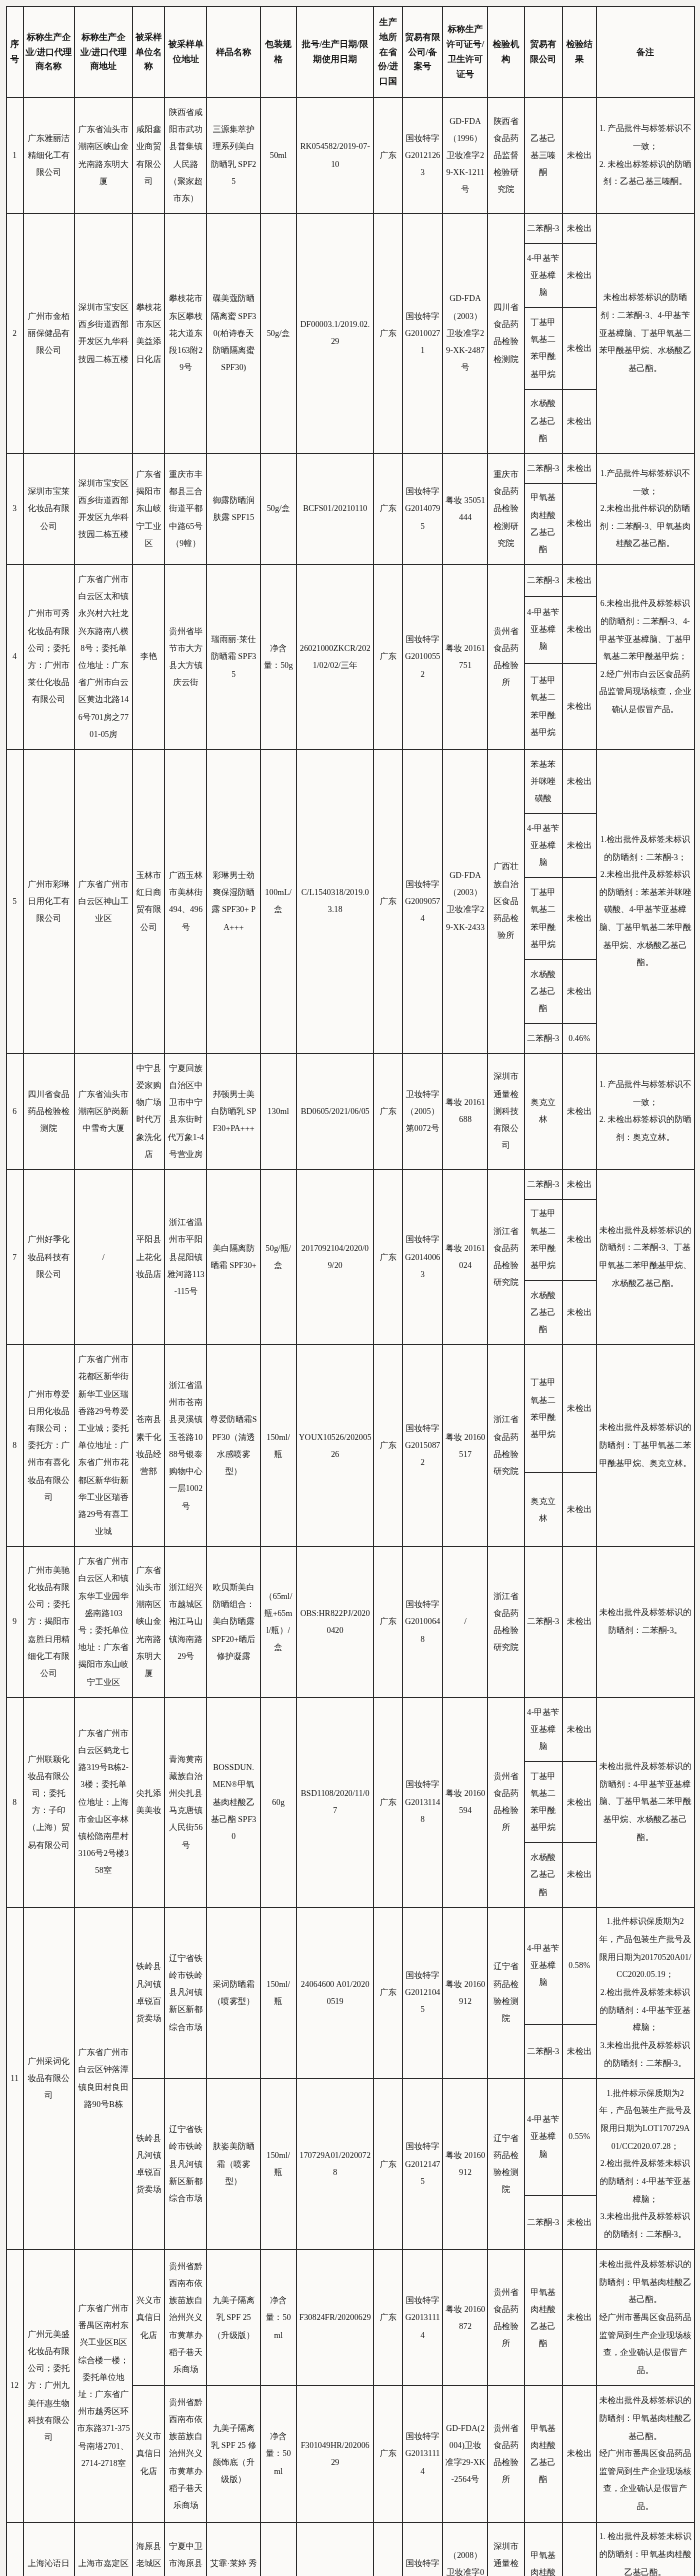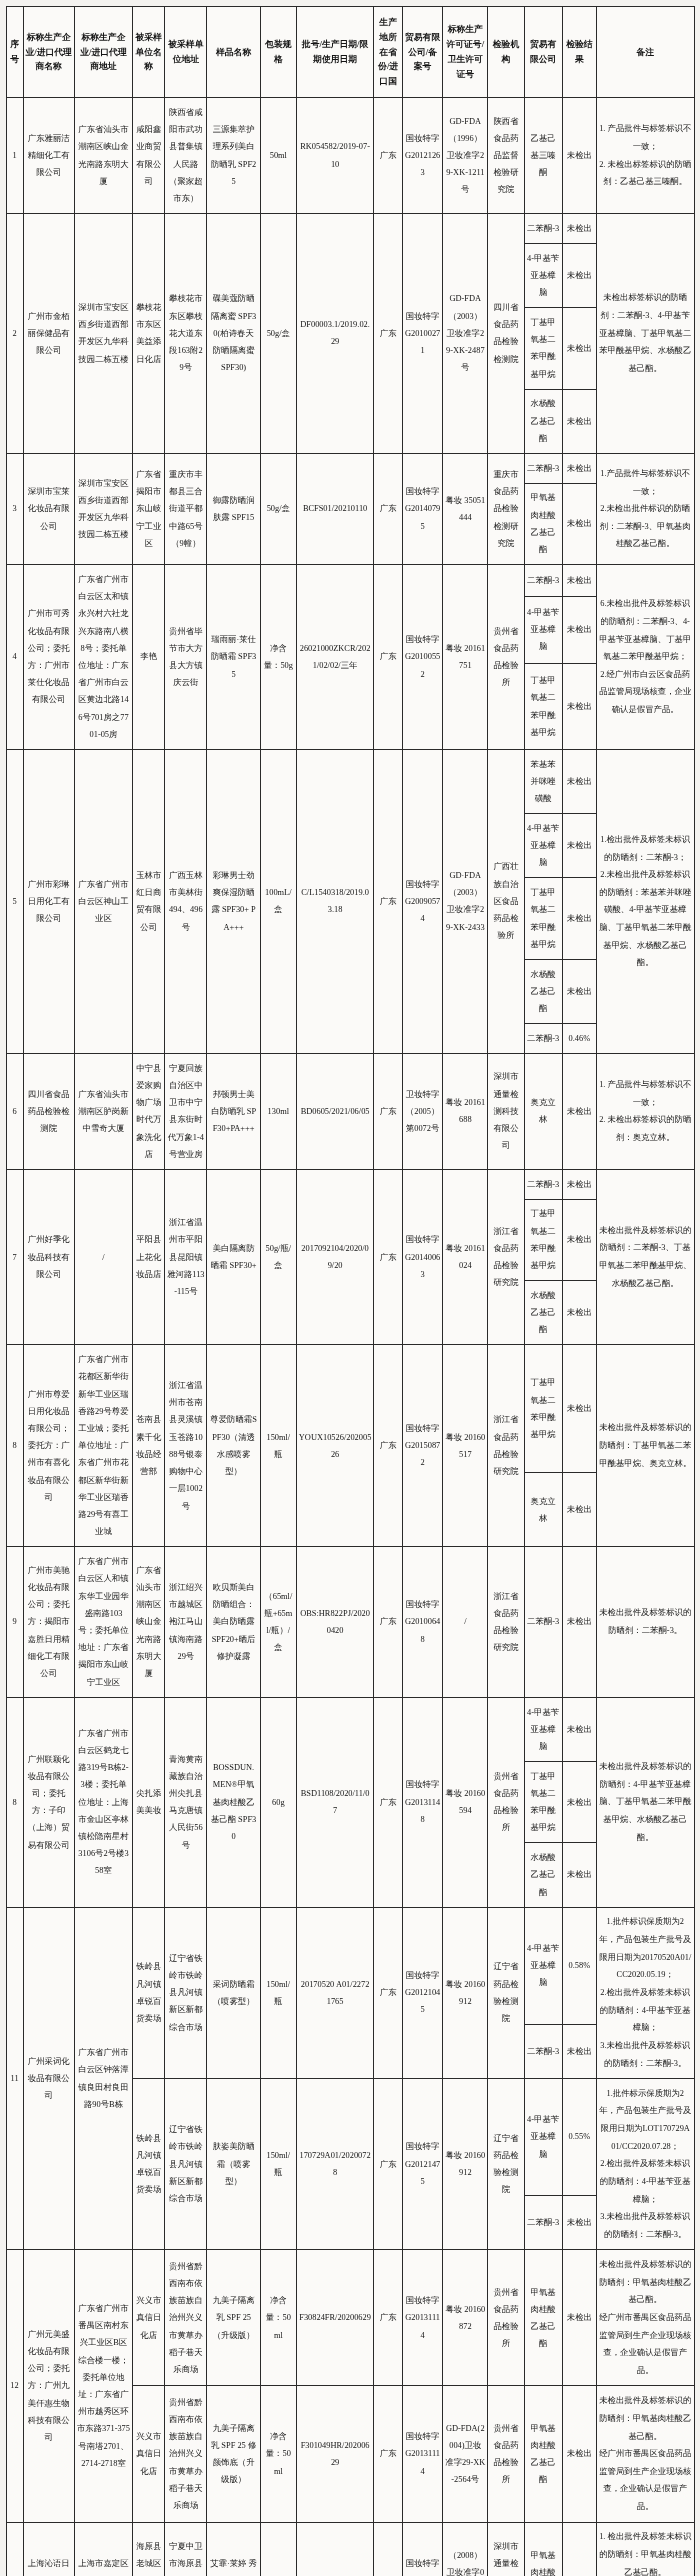--- a/index.html
+++ b/index.html
@@ -317,21 +317,21 @@
           <td>未检出</td>
         </tr>
         <tr>
           <td rowspan="4">11</td>
           <td rowspan="4">广州采词化妆品有限公司</td>
           <td rowspan="4">广东省广州市白云区钟落潭镇良田村良田路90号B栋</td>
           <td rowspan="2">铁岭县凡河镇卓锐百货卖场</td>
           <td rowspan="2">辽宁省铁岭市铁岭县凡河镇新区新都综合市场</td>
           <td rowspan="2">采词防晒霜（喷雾型）</td>
           <td rowspan="2">150ml/瓶</td>
-          <td rowspan="2">20170520 A01/22721765</td>
+          <td rowspan="2">24064600 A01/20200519</td>
           <td rowspan="2">广东</td>
           <td rowspan="2">国妆特字G20121045</td>
           <td rowspan="2">粤妆 20160912</td>
           <td rowspan="2">辽宁省药品检验检测院</td>
           <td>4-甲基苄亚基樟脑</td>
           <td>0.58%</td>
           <td rowspan="2" class="remark">1.批件标识保质期为2年，产品包装生产批号及限用日期为20170520A01/CC2020.05.19；
 2.检出批件及标签未标识的防晒剂：4-甲基苄亚基樟脑；
 3.未检出批件及标签标识的防晒剂：二苯酮-3。</td>
         </tr>

